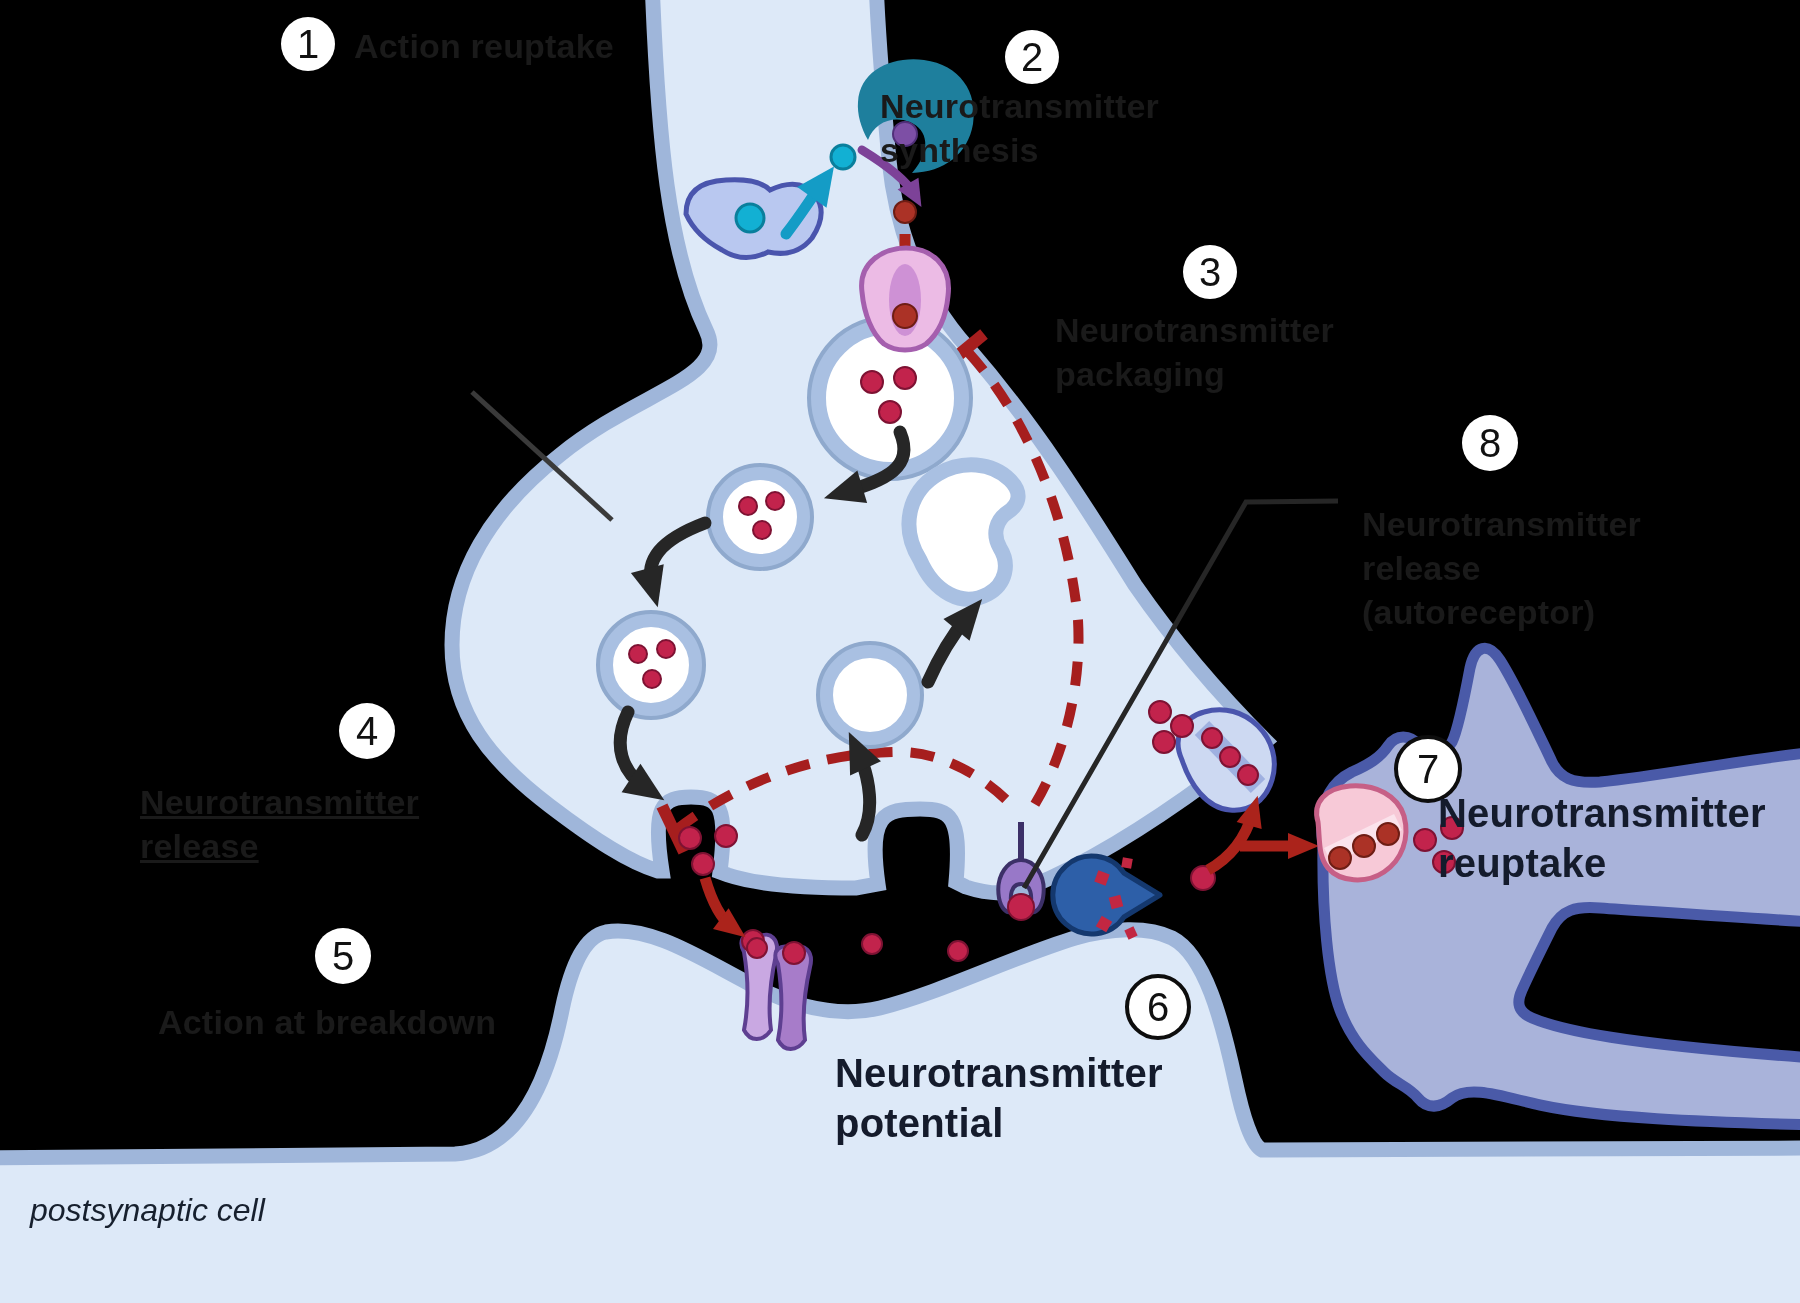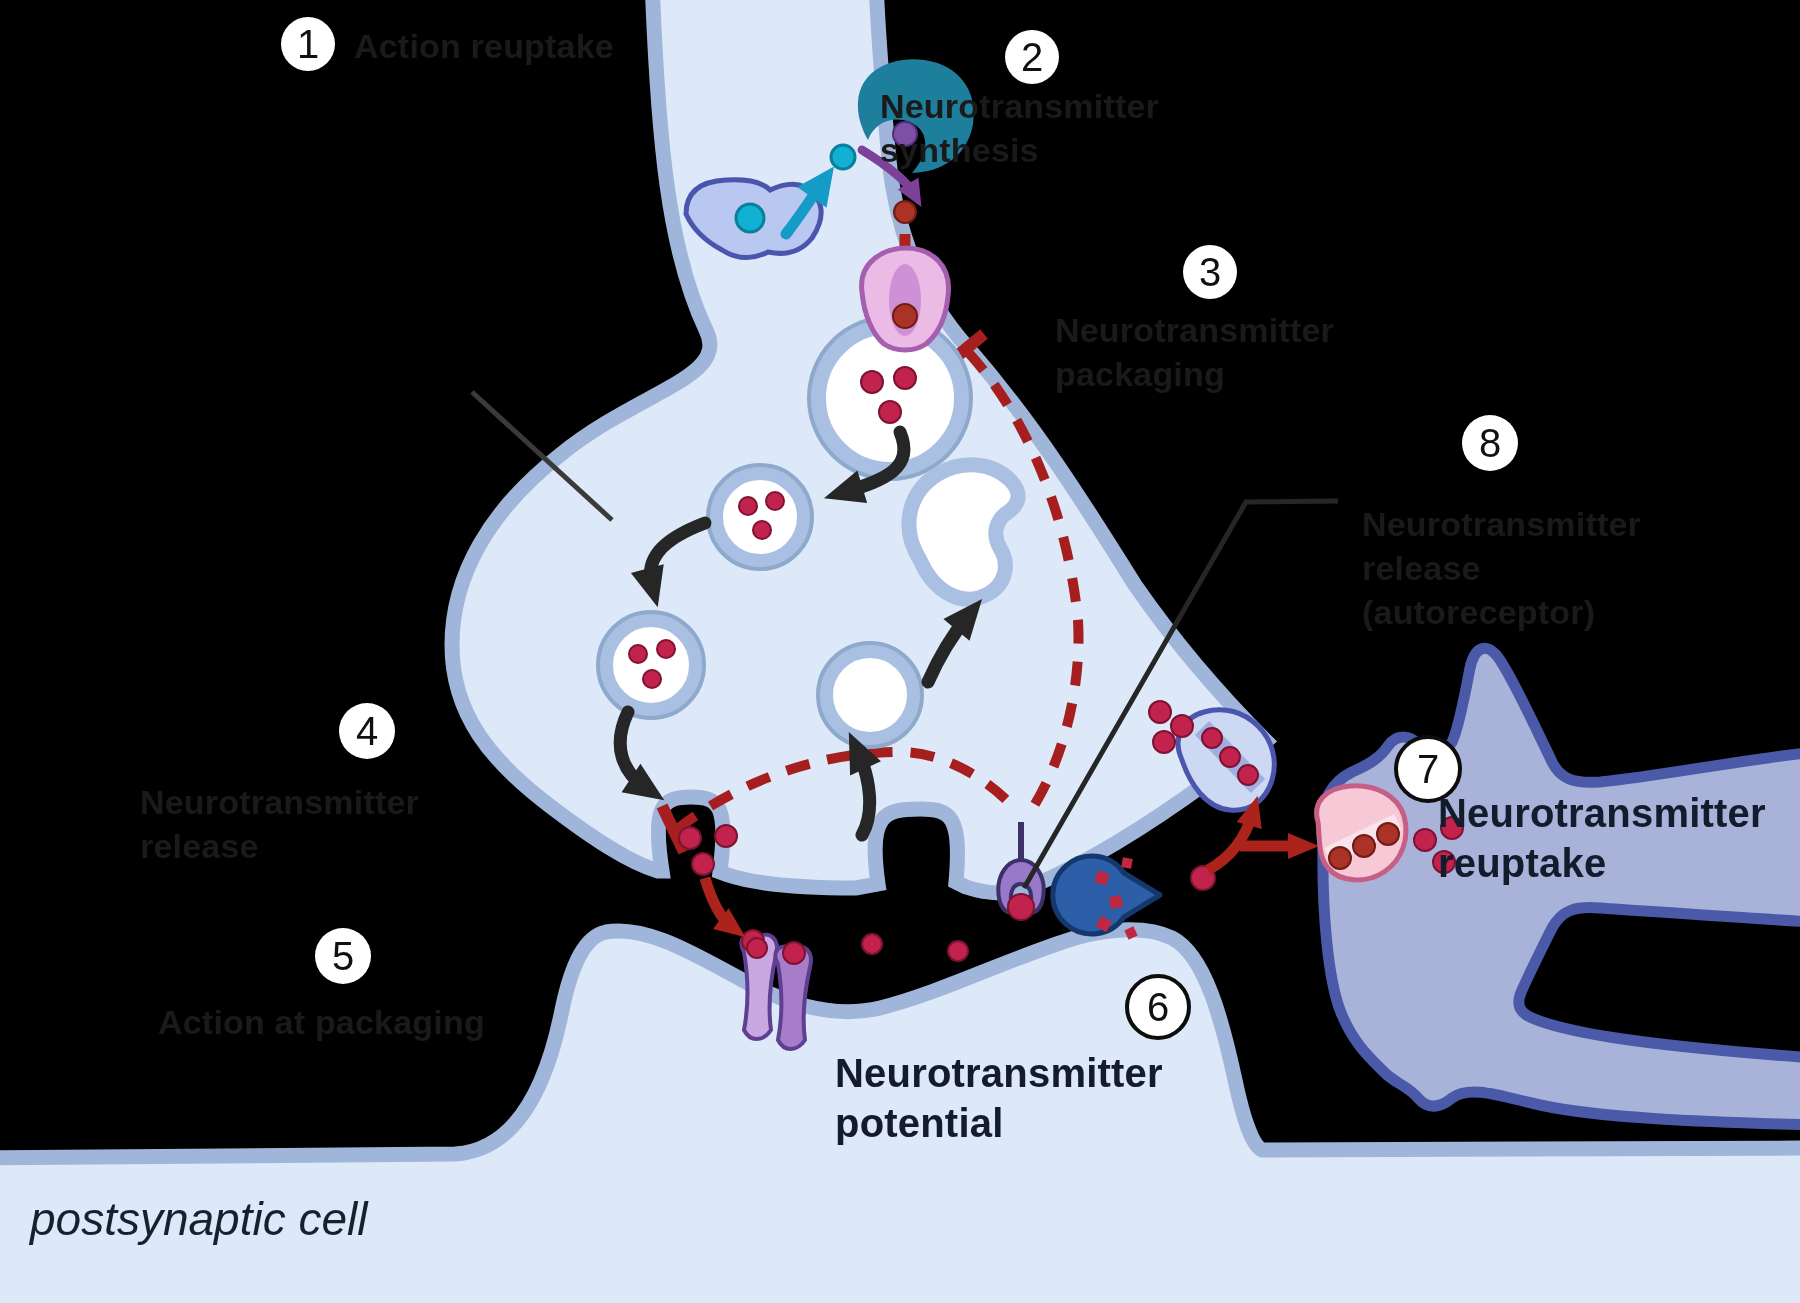--- a/index.html
+++ b/index.html
@@ -3,21 +3,21 @@
 <meta charset="utf-8">
 <style>
   html,body{margin:0;padding:0;background:#000;}
   #stage{position:relative;width:1800px;height:1303px;background:#000;overflow:hidden;
          font-family:"Liberation Sans", sans-serif;}
   #stage svg{position:absolute;left:0;top:0;}
   .lbl{position:absolute;font-weight:700;font-size:34px;line-height:1.3;text-align:left;
        color:#1a1a1a;letter-spacing:.2px;}
   .lbl.visible{color:#141b2c;font-size:40px;line-height:1.25;}
   .lbl.oneline{white-space:nowrap;text-align:left;}
-  .caption{position:absolute;font-style:italic;font-size:46px;color:#17202e;font-weight:400;}
+  .caption{position:absolute;font-style:italic;font-size:32px;color:#17202e;font-weight:400;}
   .badge-num{font-size:40px;fill:#111;font-family:"Liberation Sans",sans-serif;}
 </style>
 </head>
 <body>
 
 <div id="stage">
 
 <svg width="1800" height="1303" viewBox="0 0 1800 1303">
   <defs>
     <marker id="mb" markerUnits="userSpaceOnUse" markerWidth="46" markerHeight="46" refX="20" refY="23" orient="auto">
@@ -223,21 +223,21 @@
     <circle cx="1428" cy="769" r="32" fill="#fff" stroke="#0d0d0d" stroke-width="4"></circle>
     <text class="badge-num" x="1428" y="783">7</text>
     <circle cx="1490" cy="443" r="28" fill="#fff"></circle>
     <text class="badge-num" x="1490" y="457">8</text>
   </g>
 </svg>
 
 <div class="lbl oneline" style="left:354px;top:24px;">Action reuptake</div>
 <div class="lbl" style="left:880px;top:84px;width:330px;">Neurotransmitter synthesis</div>
 <div class="lbl" style="left:1055px;top:308px;width:345px;">Neurotransmitter packaging</div>
-<div class="lbl" style="left:140px;top:780px;width:350px;">Neurotransmitter release</div>
-<div class="lbl oneline" style="left:158px;top:1000px;">Action at packaging</div>
+<div class="lbl" style="left:140px;top:780px;width:350px;text-decoration:underline;">Neurotransmitter release</div>
+<div class="lbl oneline" style="left:158px;top:1000px;">Action at breakdown</div>
 <div class="lbl visible" style="left:835px;top:1048px;width:400px;">Neurotransmitter potential</div>
 <div class="lbl visible" style="left:1438px;top:788px;width:390px;">Neurotransmitter reuptake</div>
 <div class="lbl" style="left:1362px;top:482px;width:320px;margin-top:20px;">Neurotransmitter release (autoreceptor)</div>
 
 <div class="caption" style="left:30px;top:1192px;">postsynaptic cell</div>
 
 </div>
 
 </body></html>

